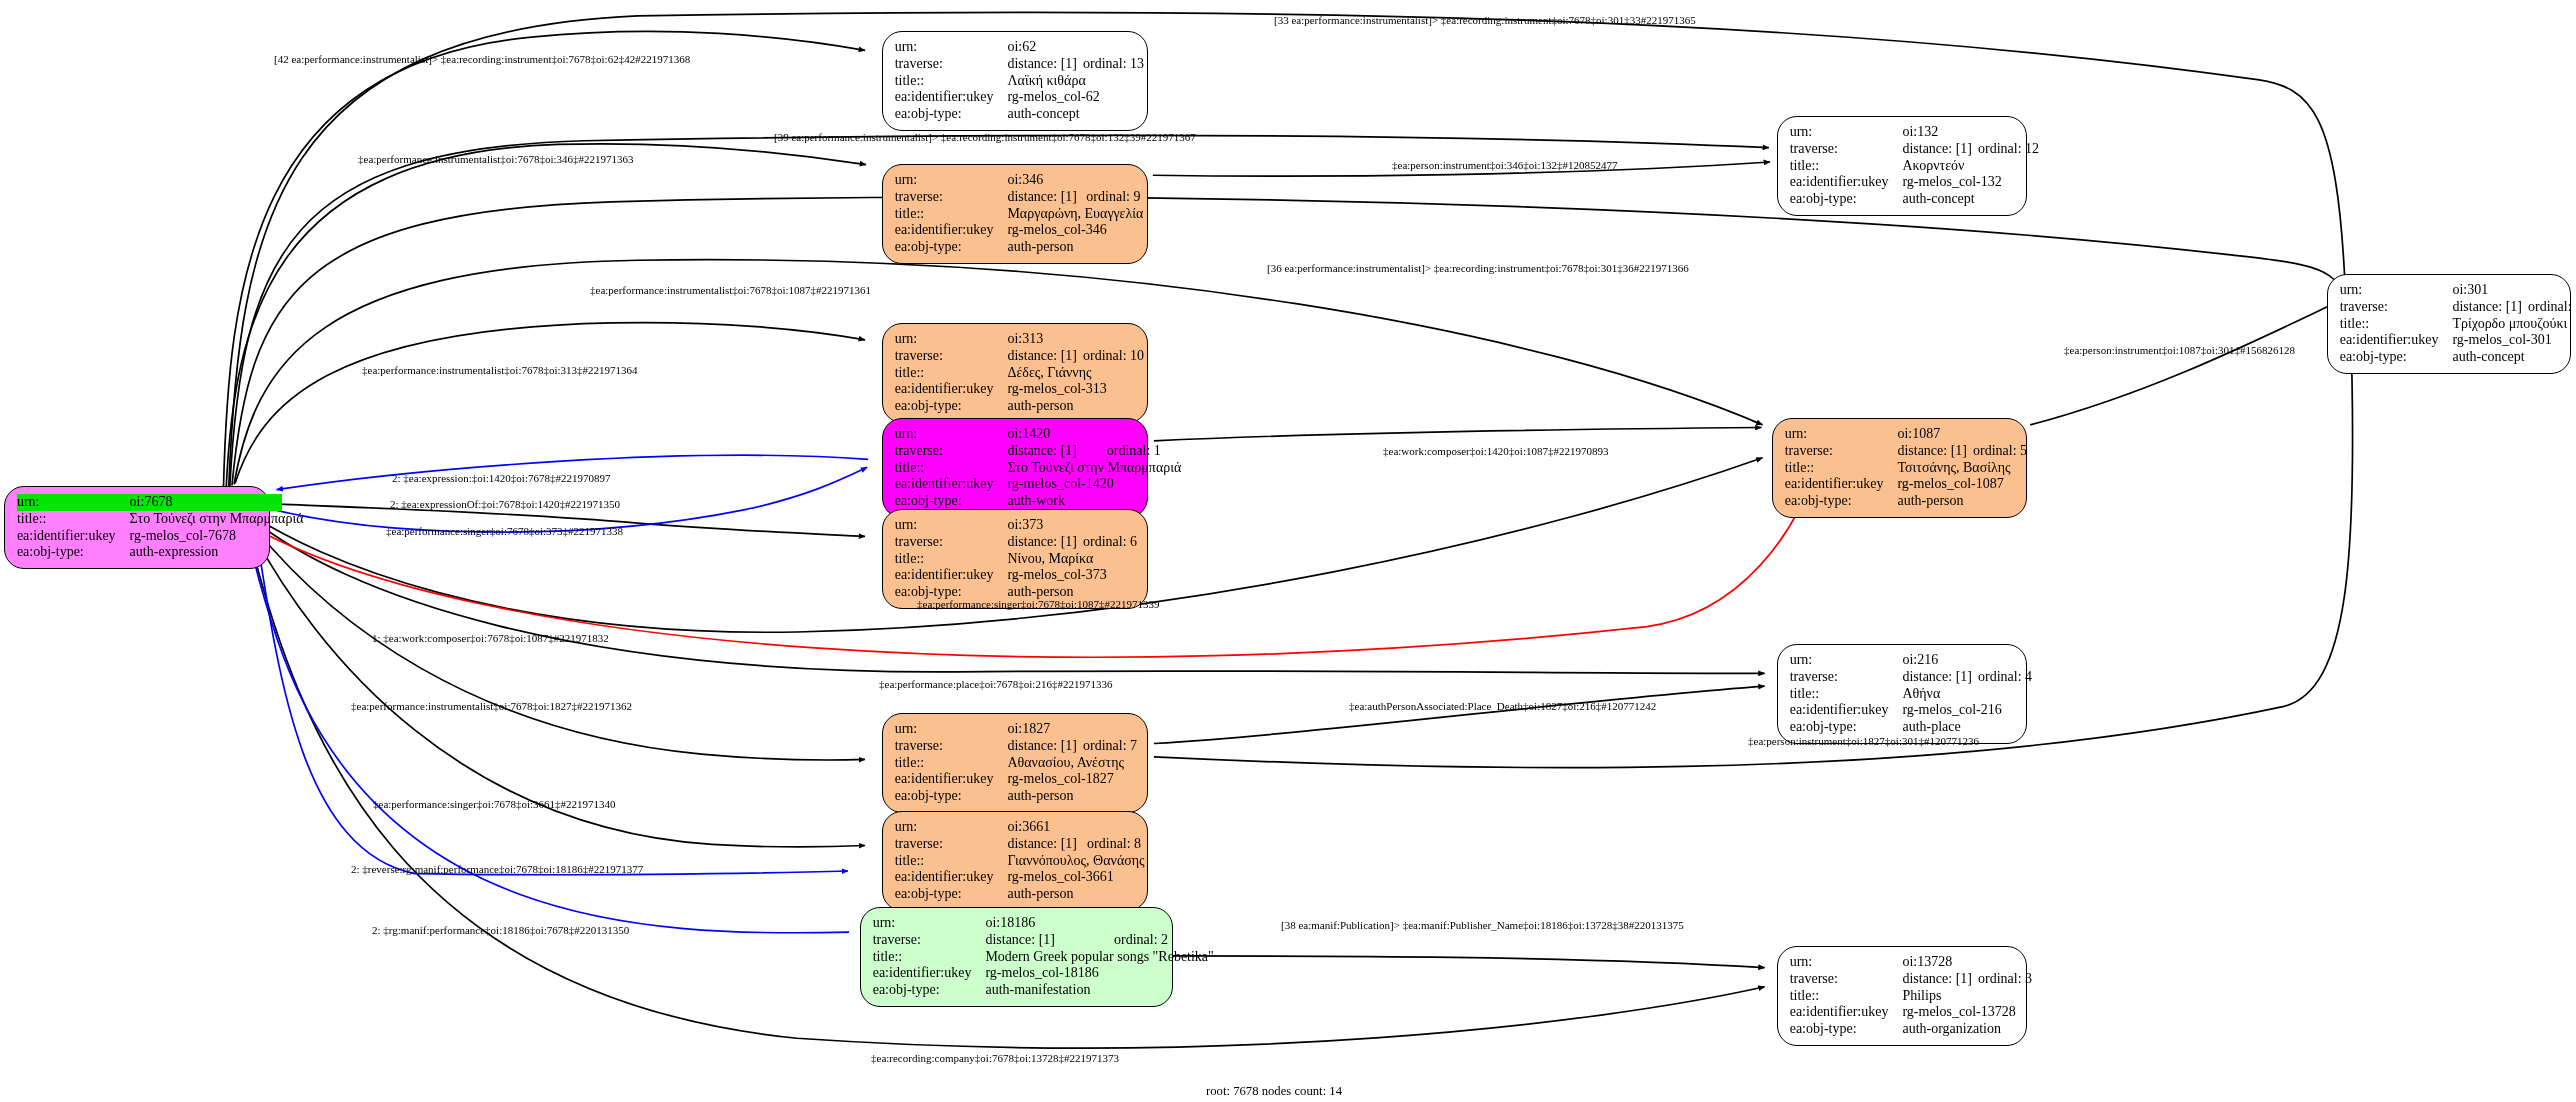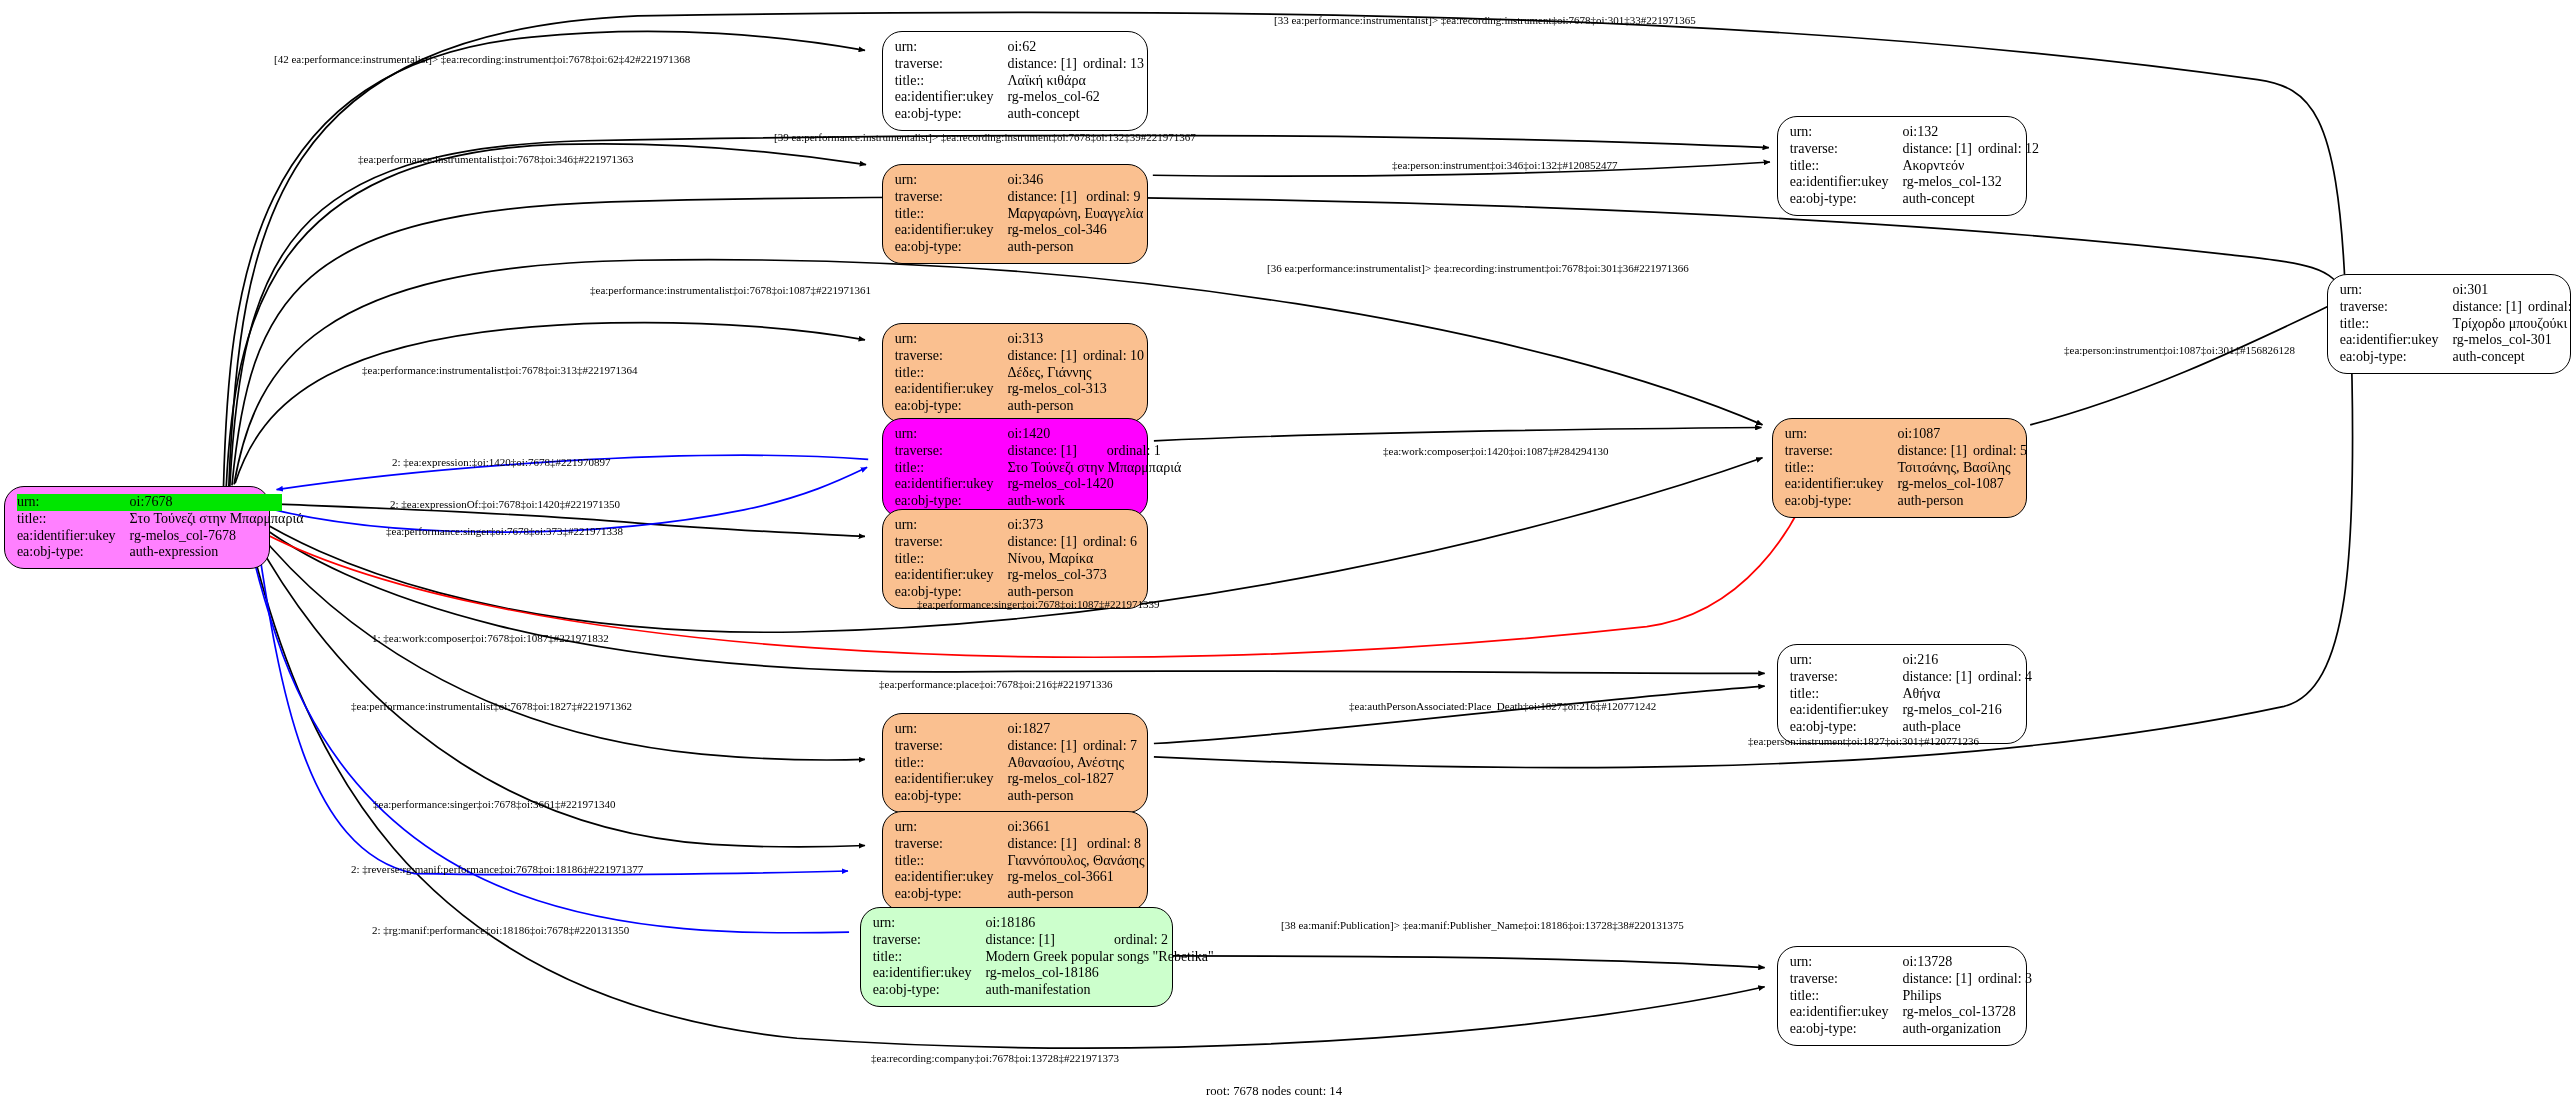--- a/index.html
+++ b/index.html
@@ -559,23 +559,23 @@
   <div class="edge-label" style="left:1392px; top:160px;">‡ea:person:instrument‡oi:346‡oi:132‡#120852477</div>
 
   <div class="edge-label" style="left:1267px; top:263px;">[36 ea:performance:instrumentalist]&gt; ‡ea:recording:instrument‡oi:7678‡oi:301‡36#221971366</div>
 
   <div class="edge-label" style="left:590px; top:285px;">‡ea:performance:instrumentalist‡oi:7678‡oi:1087‡#221971361</div>
 
   <div class="edge-label" style="left:362px; top:365px;">‡ea:performance:instrumentalist‡oi:7678‡oi:313‡#221971364</div>
 
   <div class="edge-label" style="left:2064px; top:345px;">‡ea:person:instrument‡oi:1087‡oi:301‡#156826128</div>
 
-  <div class="edge-label" style="left:392px; top:457px;">2: ‡ea:expression:‡oi:1420‡oi:7678‡#221970897</div>
-
-  <div class="edge-label" style="left:1383px; top:446px;">‡ea:work:composer‡oi:1420‡oi:1087‡#284294130</div>
+  <div class="edge-label" style="left:392px; top:473px;">2: ‡ea:expression:‡oi:1420‡oi:7678‡#221970897</div>
+
+  <div class="edge-label" style="left:1383px; top:446px;">‡ea:work:composer‡oi:1420‡oi:1087‡#221970893</div>
 
   <div class="edge-label" style="left:390px; top:499px;">2: ‡ea:expressionOf:‡oi:7678‡oi:1420‡#221971350</div>
 
   <div class="edge-label" style="left:386px; top:526px;">‡ea:performance:singer‡oi:7678‡oi:373‡#221971338</div>
 
   <div class="edge-label" style="left:917px; top:599px;">‡ea:performance:singer‡oi:7678‡oi:1087‡#221971339</div>
 
   <div class="edge-label" style="left:372px; top:633px;">1: ‡ea:work:composer‡oi:7678‡oi:1087‡#221971832</div>
 
   <div class="edge-label" style="left:879px; top:679px;">‡ea:performance:place‡oi:7678‡oi:216‡#221971336</div>

